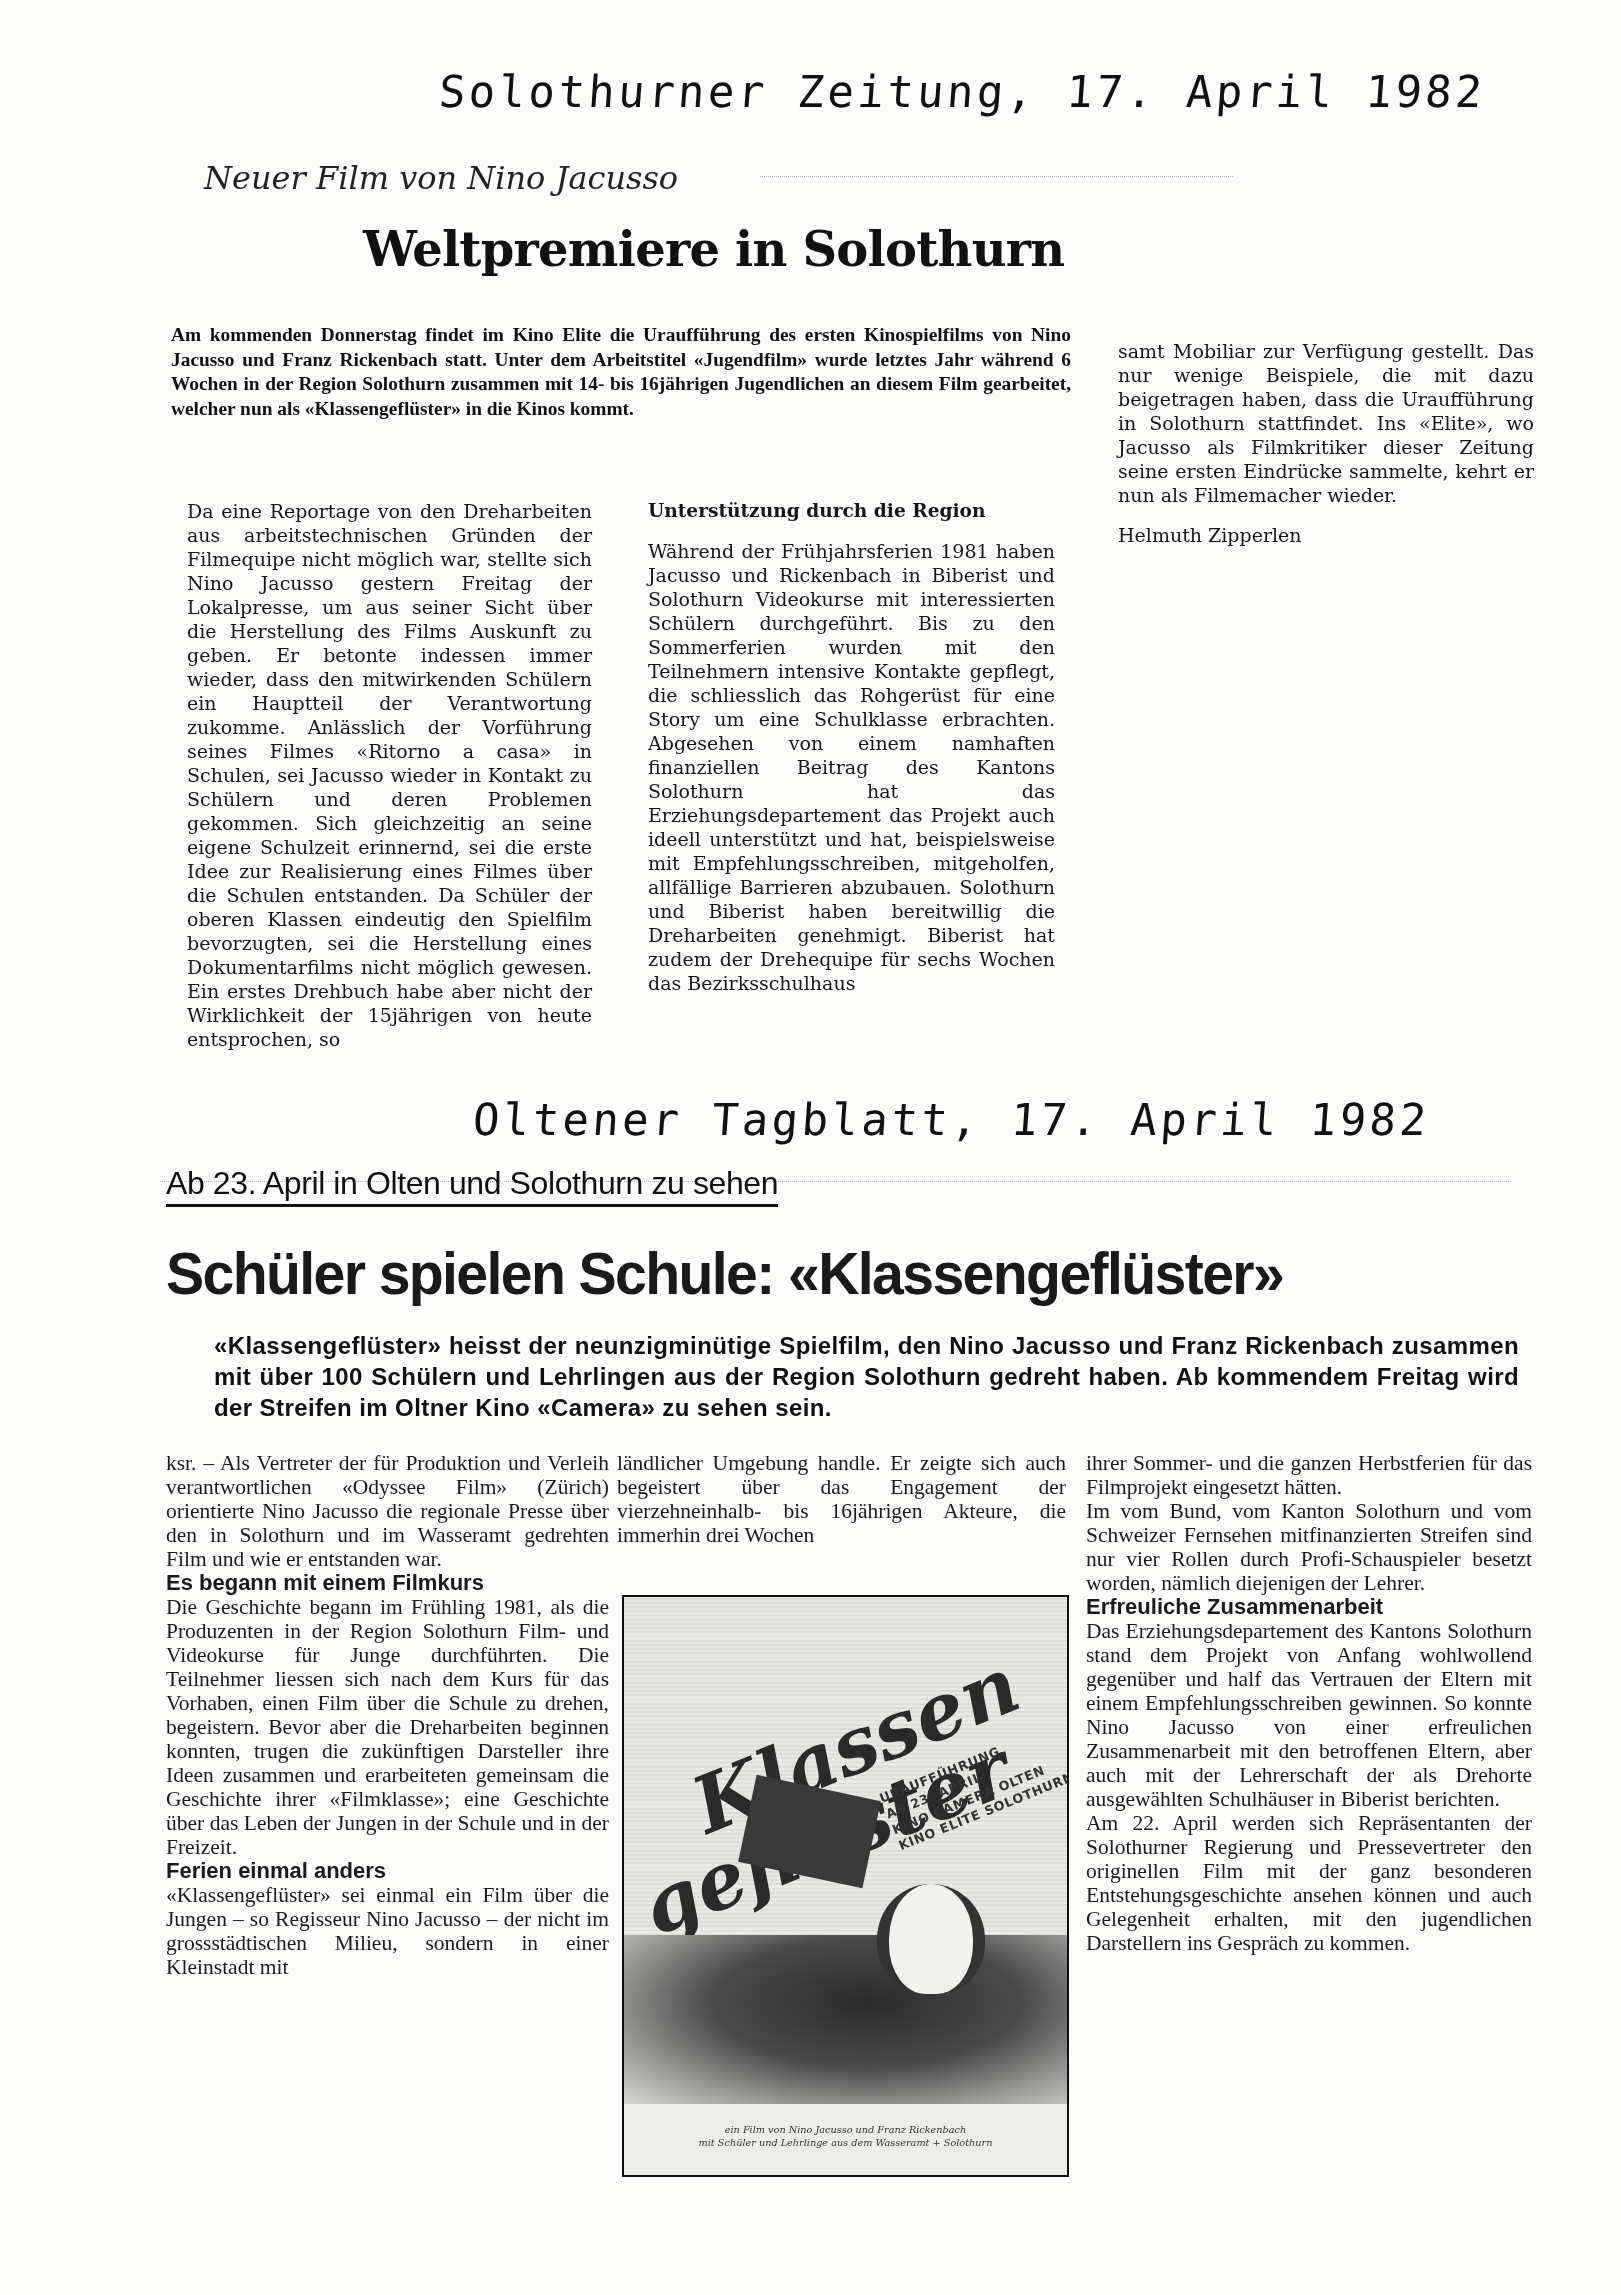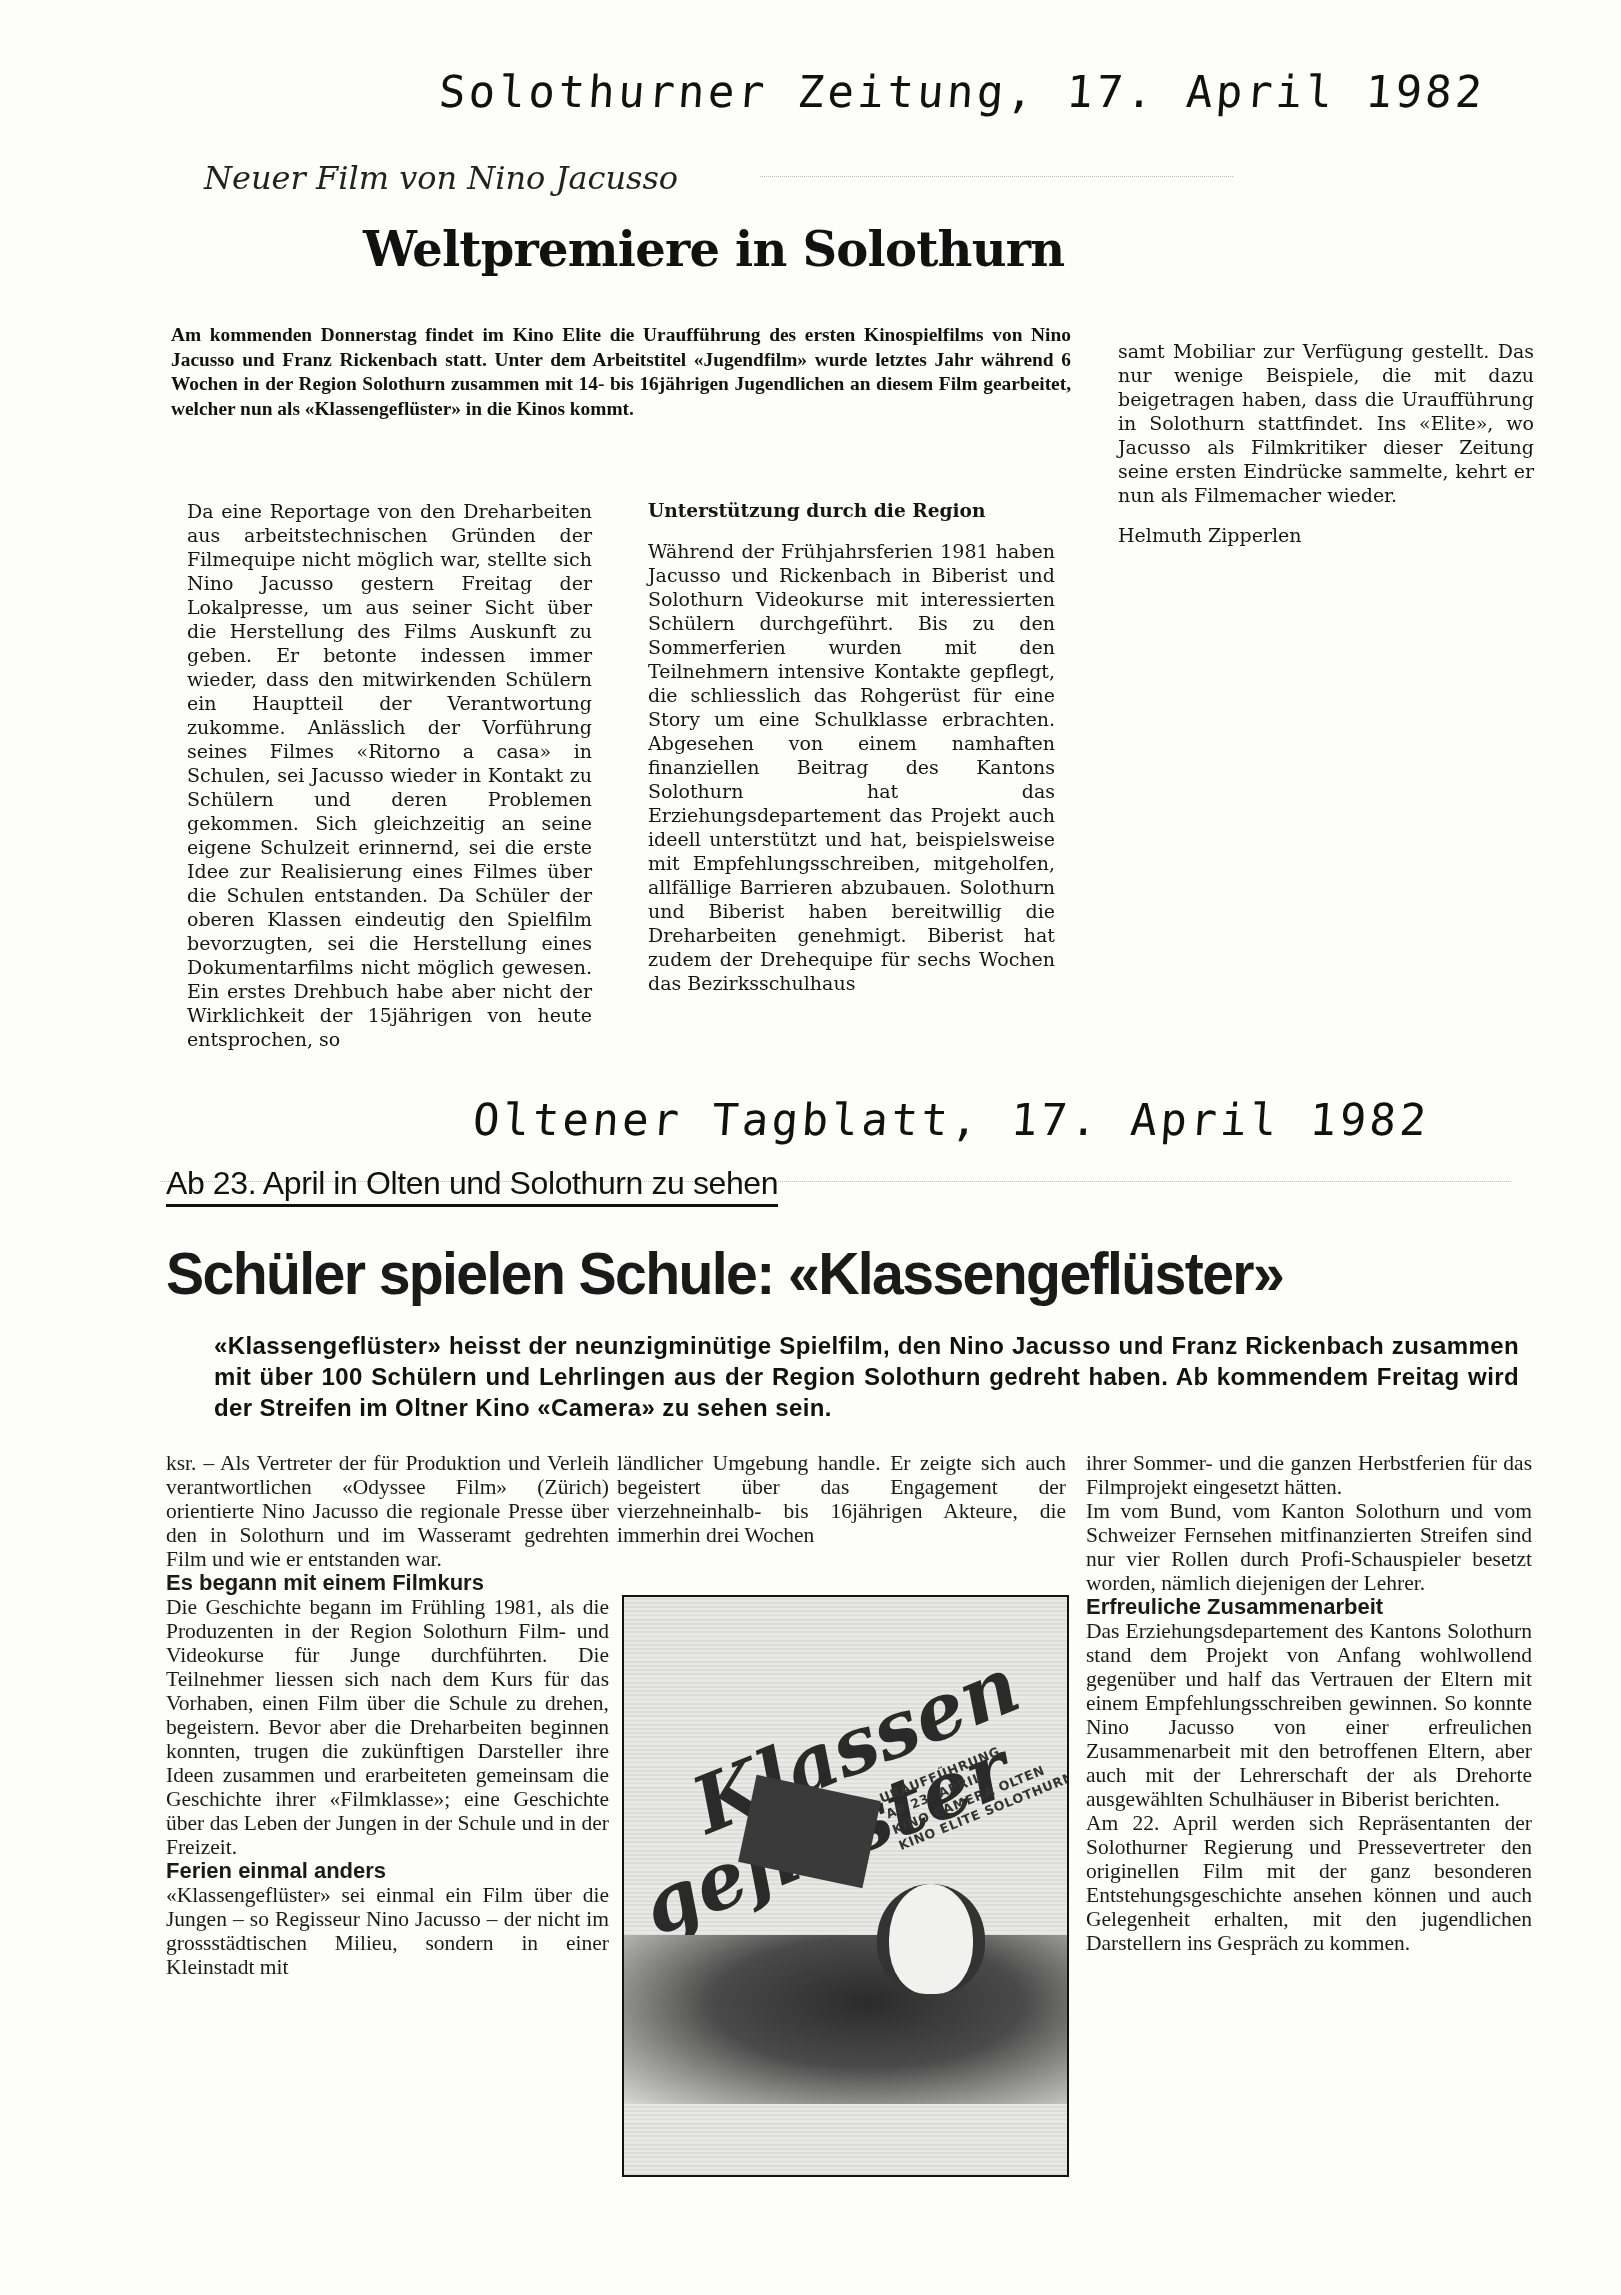--- a/index.html
+++ b/index.html
@@ -193,20 +193,24 @@
   <div class="abs poster-info" style="left:253px; top:194px;">
     <div>URAUFFÜHRUNG</div>
     <div>AB 23. APRIL</div>
     <div>KINO CAMERA OLTEN</div>
     <div>KINO ELITE SOLOTHURN</div>
   </div>
 
   <div class="abs" style="left:122px; top:190px; width:127px; height:89px; background:#3a3a3a; transform:rotate(12deg);"></div>
   <div class="abs" style="left:0; top:338px; width:443px; height:169px; background:radial-gradient(ellipse at 55% 40%, #2b2b2b 0%, #4a4a4a 45%, #9a9a98 75%, #d8d8d4 100%);"></div>
   <div class="abs" style="left:253px; top:287px; width:84px; height:110px; border-radius:50% 50% 45% 45%; background:#f1f1ee; border-left:12px solid #333; border-right:12px solid #333;"></div>
+  <div class="abs" style="left:0; top:507px; width:443px; height:71px; background:#ecece8;">
+    <div class="poster-caption" style="padding-top:18.6px;">ein Film von Nino Jacusso und Franz Rickenbach</div>
+    <div class="poster-caption">mit Schüler und Lehrlinge aus dem Wasseramt + Solothurn</div>
+  </div>
 </div>
 
 <div class="abs col2" style="left:1086px; top:1451px; width:446px;">
   <p>ihrer Sommer- und die ganzen Herbstferien für das Filmprojekt eingesetzt hätten.</p>
   <p>Im vom Bund, vom Kanton Solothurn und vom Schweizer Fernsehen mitfinanzierten Streifen sind nur vier Rollen durch Profi-Schauspieler besetzt worden, nämlich diejenigen der Lehrer.</p>
   <p class="subhead2">Erfreuliche Zusammenarbeit</p>
   <p>Das Erziehungsdepartement des Kantons Solothurn stand dem Projekt von Anfang wohlwollend gegenüber und half das Vertrauen der Eltern mit einem Empfehlungsschreiben gewinnen. So konnte Nino Jacusso von einer erfreulichen Zusammenarbeit mit den betroffenen Eltern, aber auch mit der Lehrerschaft der als Drehorte ausgewählten Schulhäuser in Biberist berichten.</p>
   <p>Am 22. April werden sich Repräsentanten der Solothurner Regierung und Pressevertreter den originellen Film mit der ganz besonderen Entstehungsgeschichte ansehen können und auch Gelegenheit erhalten, mit den jugendlichen Darstellern ins Gespräch zu kommen.</p>
 </div>
 

